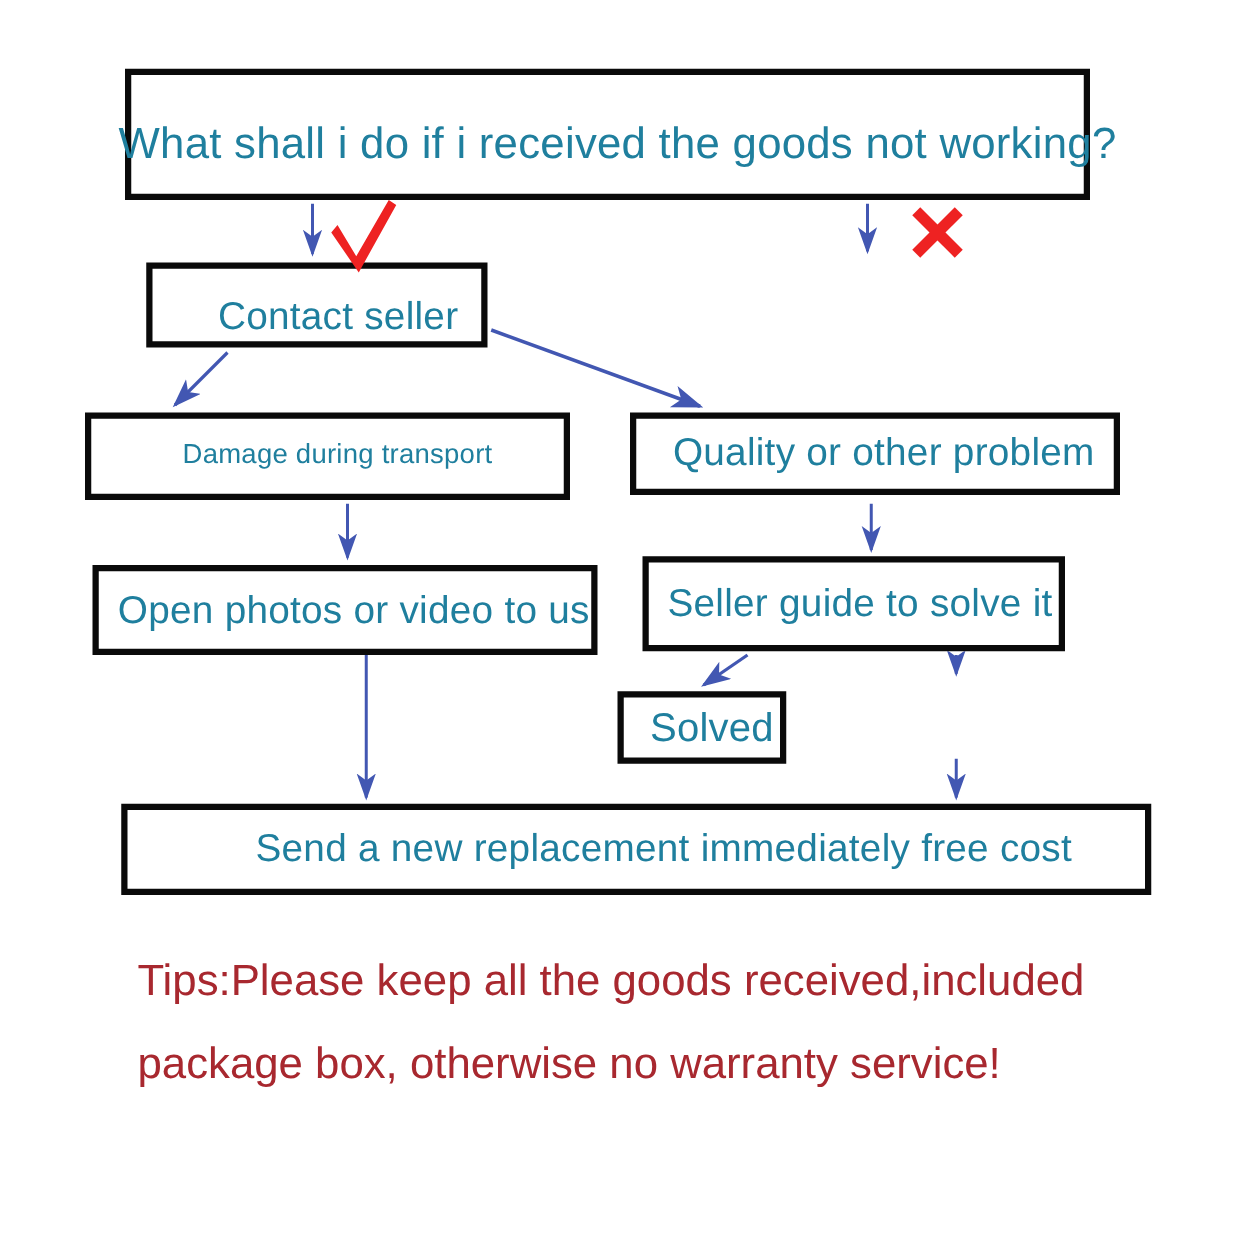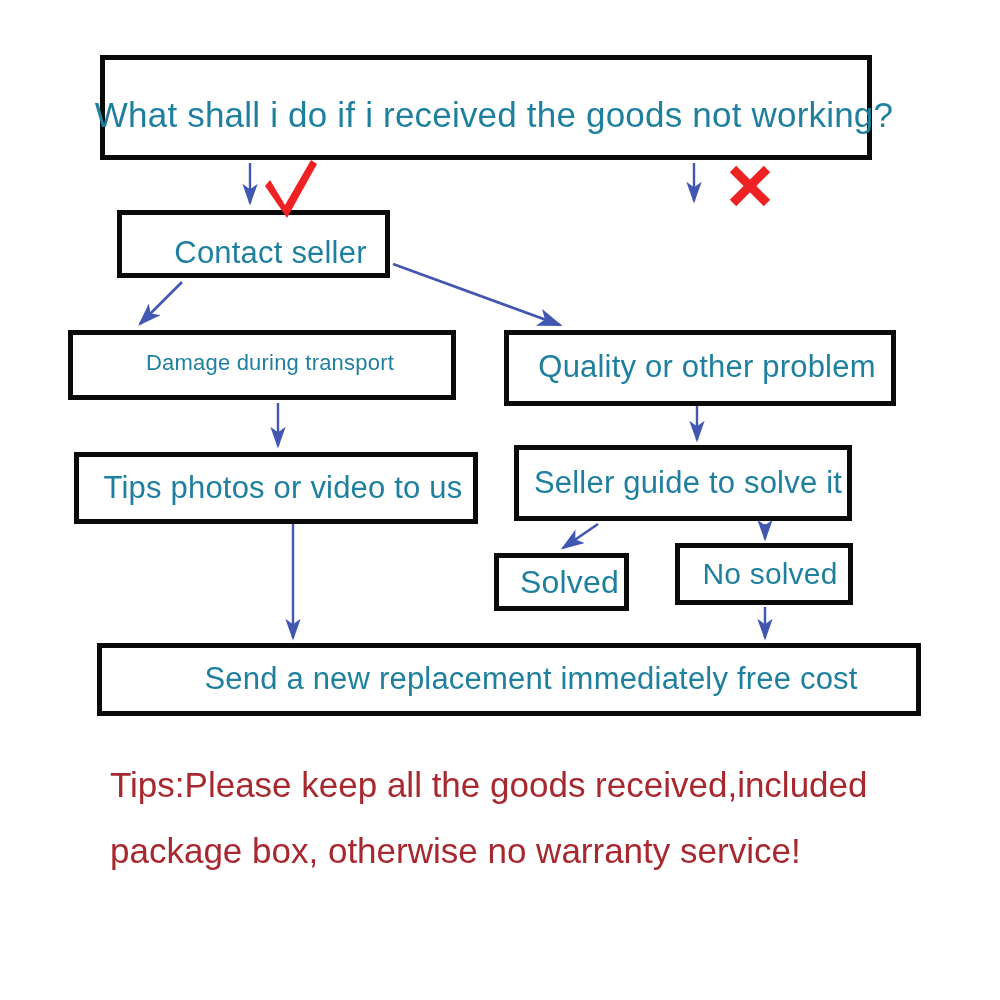--- a/index.html
+++ b/index.html
@@ -50,21 +50,21 @@
 
   #node-contact    { left: 117px; top: 210px; width: 273px; height: 68px; }
   #node-contact .node-label { font-size: 31px; padding-left: 34px; margin-top: 16px; }
 
   #node-dispute    { left: 575px; top: 208px; width: 254px; height: 68px; }
   #node-dispute .node-label { font-size: 31px; padding-left: 32px; margin-top: 2px; }
 
   #node-damage     { left: 68px;  top: 330px; width: 388px; height: 70px; }
   #node-damage .node-label { font-size: 22px; padding-left: 16px; margin-top: -4px; }
 
-  #node-quality    { left: 504px; top: 330px; width: 392px; height: 76px; }
+  #node-quality    { left: 504px; top: 330px; width: 392px; height: 66px; }
   #node-quality .node-label { font-size: 31px; padding-left: 14px; margin-top: -4px; }
 
   #node-photos     { left: 74px;  top: 452px; width: 404px; height: 72px; }
   #node-photos .node-label { font-size: 31px; padding-left: 14px; margin-top: -2px; }
 
   #node-guide      { left: 514px; top: 445px; width: 338px; height: 76px; }
   #node-guide .node-label { font-size: 31px; padding-left: 10px; margin-top: -2px; }
 
   #node-solved     { left: 494px; top: 553px; width: 135px; height: 58px; }
   #node-solved .node-label { font-size: 32px; padding-left: 16px; margin-top: -1px; }
@@ -145,34 +145,31 @@
 
   <div class="node" id="node-damage">
     <span class="node-label">Damage during transport</span>
   </div>
 
   <div class="node" id="node-quality">
     <span class="node-label">Quality or other problem</span>
   </div>
 
   <div class="node" id="node-photos">
-    <span class="node-label">Tips photos or video to us</span>
+    <span class="node-label">Open photos or video to us</span>
   </div>
 
   <div class="node" id="node-guide">
     <span class="node-label">Seller guide to solve it</span>
   </div>
 
   <div class="node" id="node-solved">
     <span class="node-label">Solved</span>
   </div>
 
-  <div class="node" id="node-nosolved">
-    <span class="node-label">No solved</span>
-  </div>
 
   <div class="node" id="node-replace">
     <span class="node-label">Send a new replacement immediately free cost</span>
   </div>
 
   <div class="mark" id="mark-check">
     <svg width="58" height="62" viewBox="0 0 58 62" xmlns="http://www.w3.org/2000/svg">
       <path d="M3,28 L8,22 L23,47 L49,2 L55,6 L25,60 z" fill="#ee2222"></path>
     </svg>
   </div>

